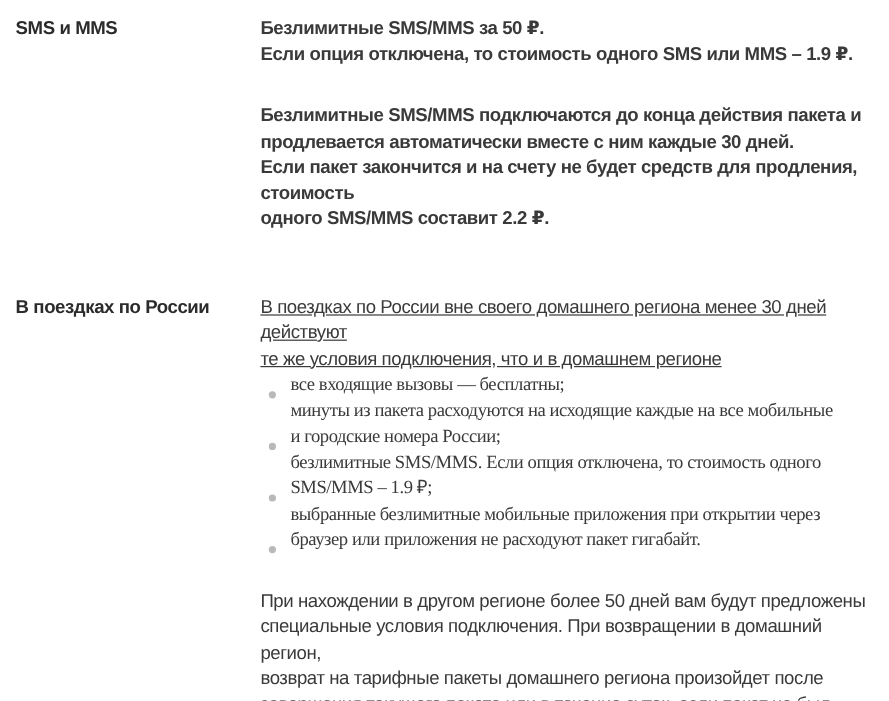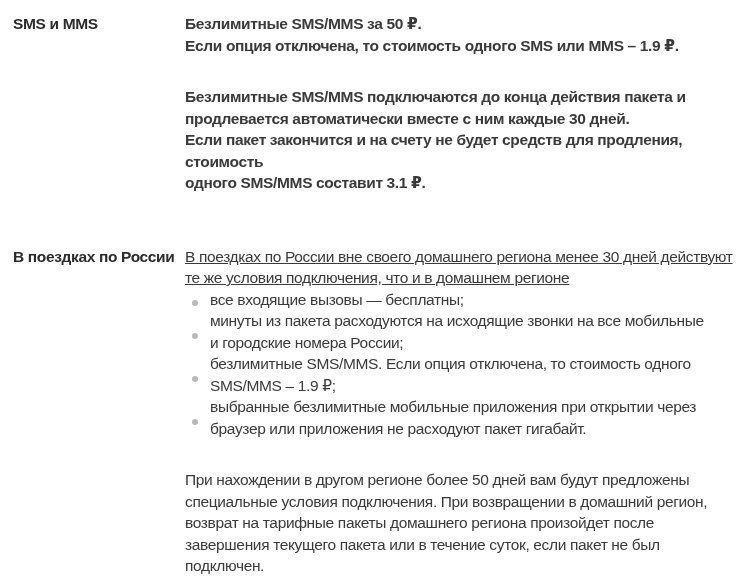--- a/index.html
+++ b/index.html
@@ -19,20 +19,21 @@
   }
   .page {
     padding: 13px 4px 0 13px;
     box-sizing: border-box;
     width: 741px;
   }
   .section {
     display: grid;
     grid-template-columns: 172px 1fr;
     align-items: start;
+    gap: 32px;
   }
   .section + .section {
     margin-top: 52px;
   }
   .section-label {
     font-weight: bold;
     color: var(--label-color, #2b2b2b);
     padding-right: 10px;
   }
   .para {
@@ -46,21 +47,22 @@
     white-space: pre-line;
     text-decoration: underline;
   }
   ul.bullets {
     list-style: none;
     margin: 0;
     padding: 0;
   }
   .bullet-row {
     display: flex;
-    align-items: center;
+    align-items: flex-end;
+    font-family: Liberation Serif, serif;
   }
   .dot {
     flex: 0 0 6px;
     width: 6px;
     height: 6px;
     border-radius: 50%;
     background: var(--bullet-color, #b9b9b9);
     margin: 8px 12px 0 7px;
   }
   .bullet-text {
@@ -77,37 +79,37 @@
 <div class="page">
 
   <div class="section">
     <div class="section-label">SMS и MMS</div>
     <div class="section-content">
       <div class="para">Безлимитные SMS/MMS за 50 ₽.
 Если опция отключена, то стоимость одного SMS или MMS – 1.9 ₽.</div>
       <div class="para">Безлимитные SMS/MMS подключаются до конца действия пакета и
 продлевается автоматически вместе с ним каждые 30 дней.
 Если пакет закончится и на счету не будет средств для продления, стоимость
-одного SMS/MMS составит 3.1 ₽.</div>
+одного SMS/MMS составит 2.2 ₽.</div>
     </div>
   </div>
 
   <div class="section">
     <div class="section-label">В поездках по России</div>
     <div class="section-content">
       <div class="intro">В поездках по России вне своего домашнего региона менее 30 дней действуют
 те же условия подключения, что и в домашнем регионе</div>
       <ul class="bullets">
         <li class="bullet-row">
           <span class="dot"></span>
           <span class="bullet-text">все входящие вызовы — бесплатны;</span>
         </li>
         <li class="bullet-row">
           <span class="dot"></span>
-          <span class="bullet-text">минуты из пакета расходуются на исходящие звонки на все мобильные
+          <span class="bullet-text">минуты из пакета расходуются на исходящие каждые на все мобильные
 и городские номера России;</span>
         </li>
         <li class="bullet-row">
           <span class="dot"></span>
           <span class="bullet-text">безлимитные SMS/MMS. Если опция отключена, то стоимость одного
 SMS/MMS – 1.9 ₽;</span>
         </li>
         <li class="bullet-row">
           <span class="dot"></span>
           <span class="bullet-text">выбранные безлимитные мобильные приложения при открытии через

